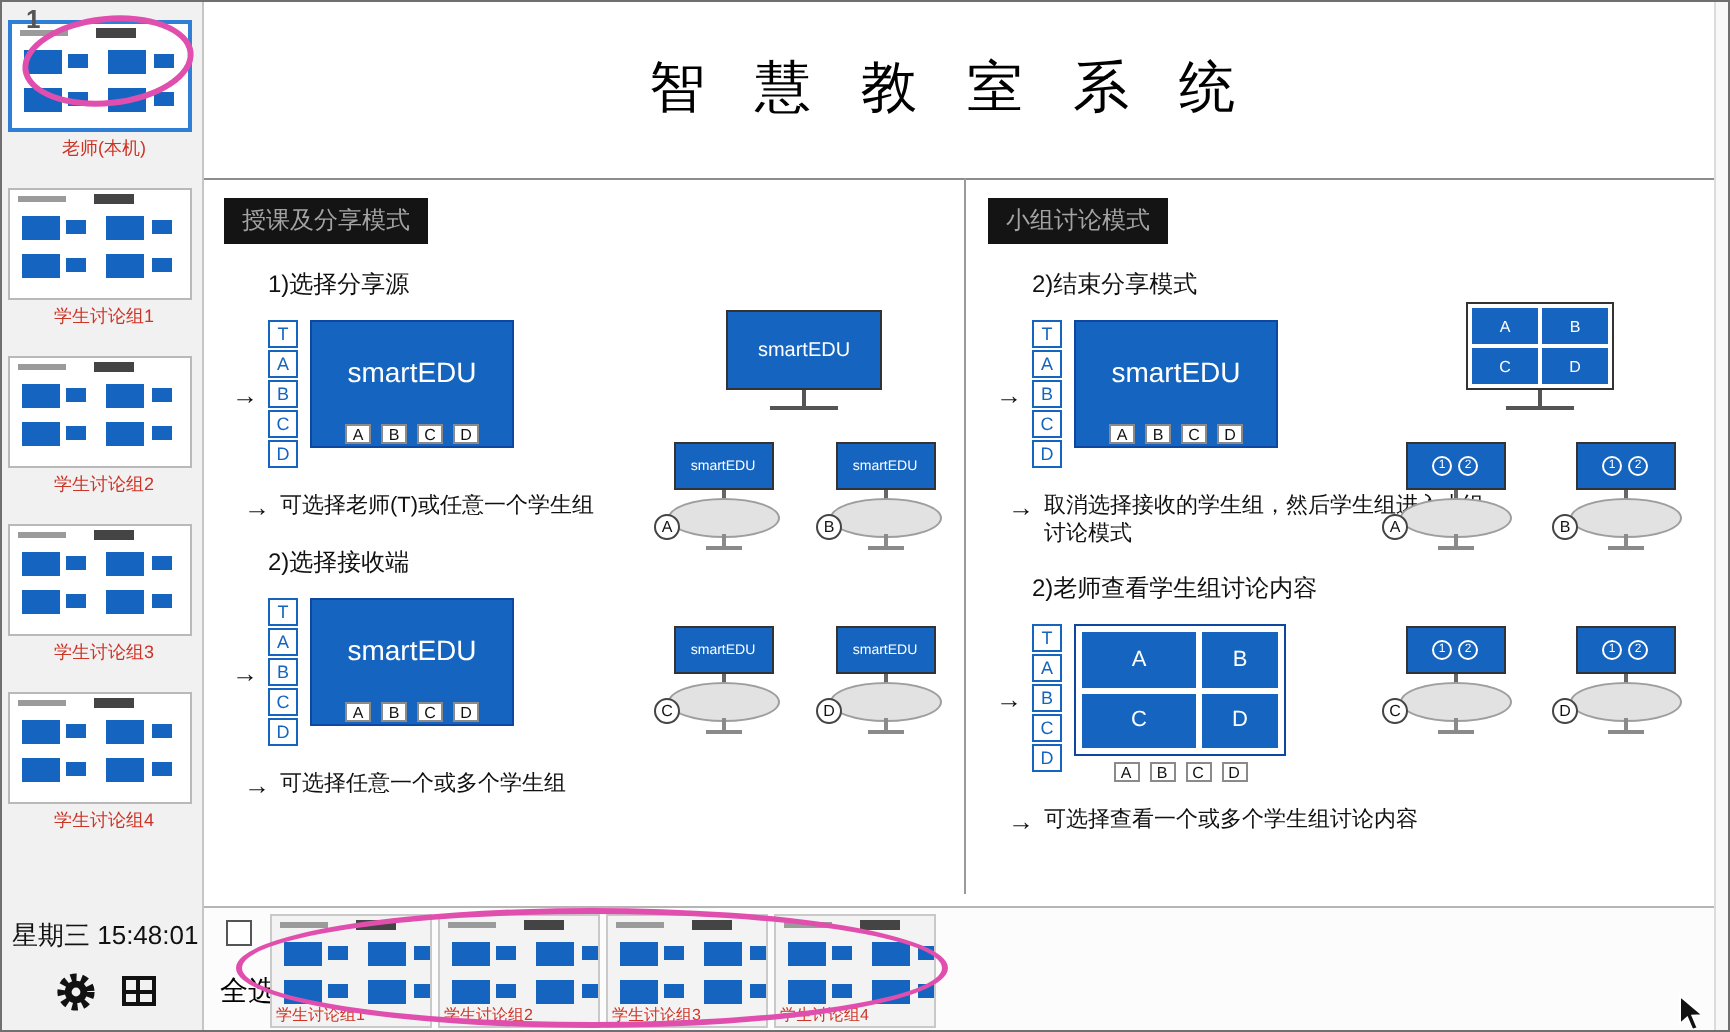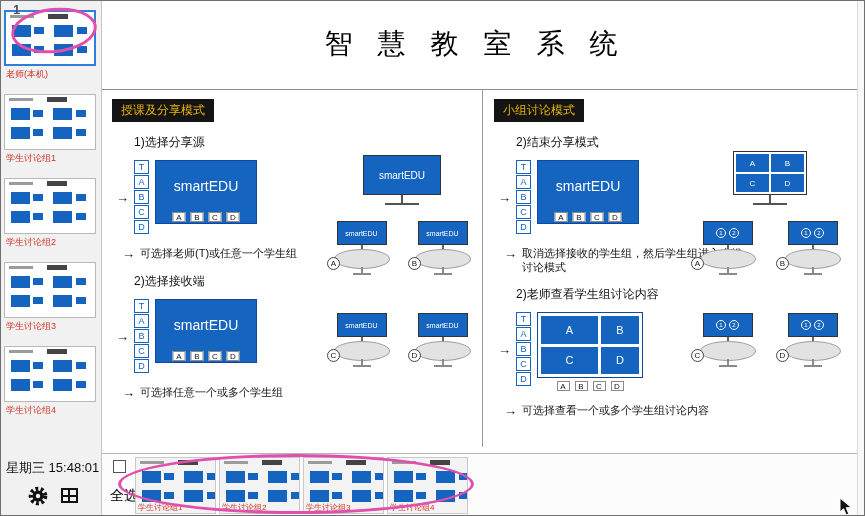--- a/index.html
+++ b/index.html
@@ -5,21 +5,21 @@
   * { margin:0; padding:0; box-sizing:border-box; }
   html,body { font-family:"Liberation Sans", sans-serif; background:#ddd; }
   .app { position:relative; width:865px; height:516px; background:#fff; border:1px solid #6f6f6f; overflow:hidden; margin:0 auto; }
 
   
   .sidebar { position:absolute; left:0; top:0; width:101px; height:516px; background:#f1f1f1; border-right:1px solid #c6c6c6; }
   .side-list { padding:9px 0 0 3px; }
   .side-item { margin-bottom:13px; width:94px; cursor:pointer; }
   .side-thumb { width:92px; height:56px; background:#fff; border:1px solid #b9b9b9; }
   .side-item.selected .side-thumb { border:2px solid #2f7fd6; }
-  .side-label { font-size:9px; color:#cf3326; margin-top:2px; padding-left:2px; white-space:nowrap; }
+  .side-label { font-size:9px; color:#cf3326; margin-top:2px; padding-left:2px; white-space:nowrap;text-align:center; }
   .mini-preview {
     width:100%; height:100%;
     background:
       linear-gradient(#9b9b9b,#9b9b9b) 4px 3px / 24px 3px no-repeat,
       linear-gradient(#444,#444) 42px 2px / 20px 5px no-repeat,
       linear-gradient(#1565c0,#1565c0) 6px 13px / 19px 12px no-repeat,
       linear-gradient(#1565c0,#1565c0) 28px 15px / 10px 7px no-repeat,
       linear-gradient(#1565c0,#1565c0) 48px 13px / 19px 12px no-repeat,
       linear-gradient(#1565c0,#1565c0) 71px 15px / 10px 7px no-repeat,
       linear-gradient(#1565c0,#1565c0) 6px 32px / 19px 12px no-repeat,
@@ -35,21 +35,21 @@
   .main { position:absolute; left:101px; top:0; width:757px; height:452px; background:#fff; }
   .header-info { position:absolute; left:10px; top:8px; font-size:11px; font-weight:bold; color:#111; line-height:16px; z-index:2; }
   .info-row span { margin-right:4px; }
   .page-title { position:absolute; left:0; right:10px; top:24px; text-align:center; font-family:"Liberation Serif", serif; font-size:28px; letter-spacing:9px; color:#000; }
   .header-line { position:absolute; left:0; top:88px; width:100%; height:1px; background:#8d8d8d; }
   .col-divider { position:absolute; left:380px; top:88px; width:1px; height:358px; background:#9a9a9a; }
 
   .column { position:absolute; top:92px; height:356px; }
   .col-left { left:6px; width:372px; }
   .col-right { left:388px; width:362px; }
-  .mode-badge { display:inline-block; background:#141414; color:#eab308; font-size:12px; padding:3px 9px; margin:6px 0 0 4px; }
+  .mode-badge { display:inline-block; background:#141414; color:#a3a3a3; font-size:12px; padding:3px 9px; margin:6px 0 0 4px; }
   .step-title { font-size:12px; color:#111; margin:12px 0 0 26px; }
 
   .diagram { display:flex; align-items:flex-start; margin:9px 0 0 8px; }
   .arrow-glyph { font-size:13px; font-weight:bold; color:#111; margin-top:30px; }
   .selector { display:flex; flex-direction:column; gap:1px; margin:0 4px 0 5px; }
   .sel-box { width:15px; height:14px; border:1px solid #1565c0; color:#1565c0; background:#fff; font-size:9px; display:flex; align-items:center; justify-content:center; }
   .screen-wrap { position:relative; margin-left:2px; }
   .big-screen { width:102px; height:64px; background:#1565c0; border:1px solid #0d47a1; color:#fff; font-size:14px; display:flex; align-items:center; justify-content:center; padding-bottom:12px; }
   .ports { position:absolute; left:50%; transform:translateX(-50%); bottom:2px; display:flex; gap:5px; }
   .ports-below { display:flex; gap:5px; justify-content:center; margin-top:3px; }

